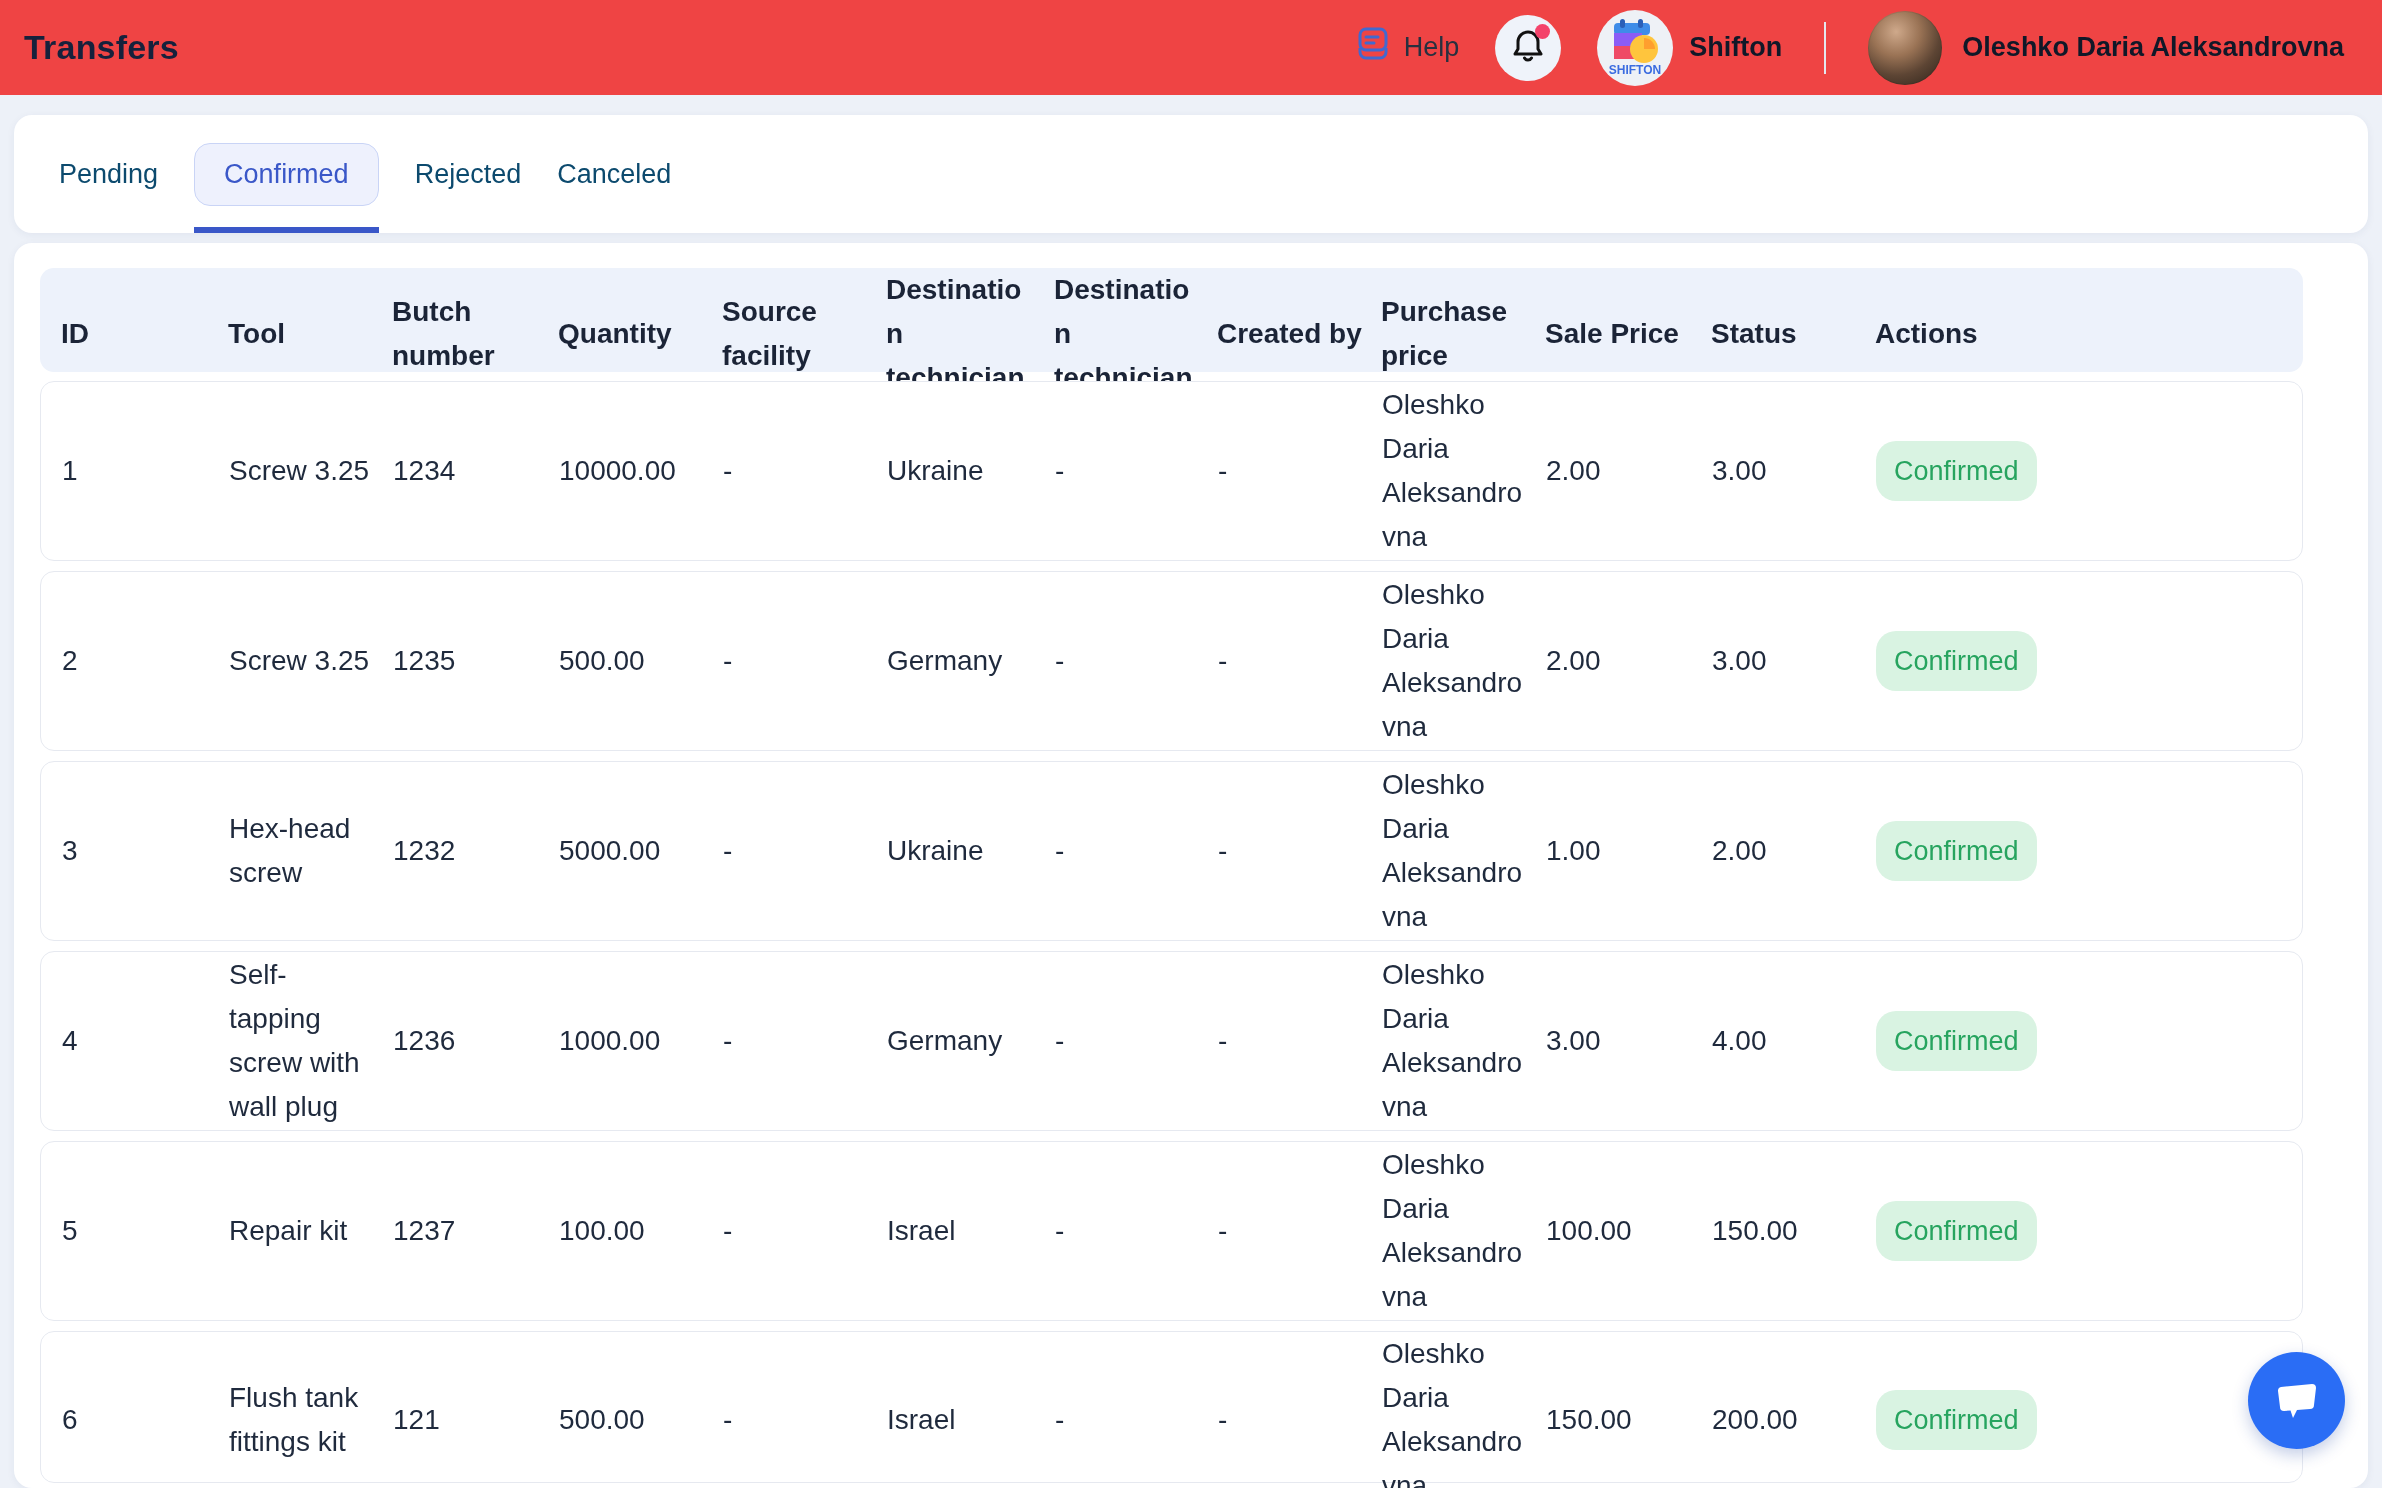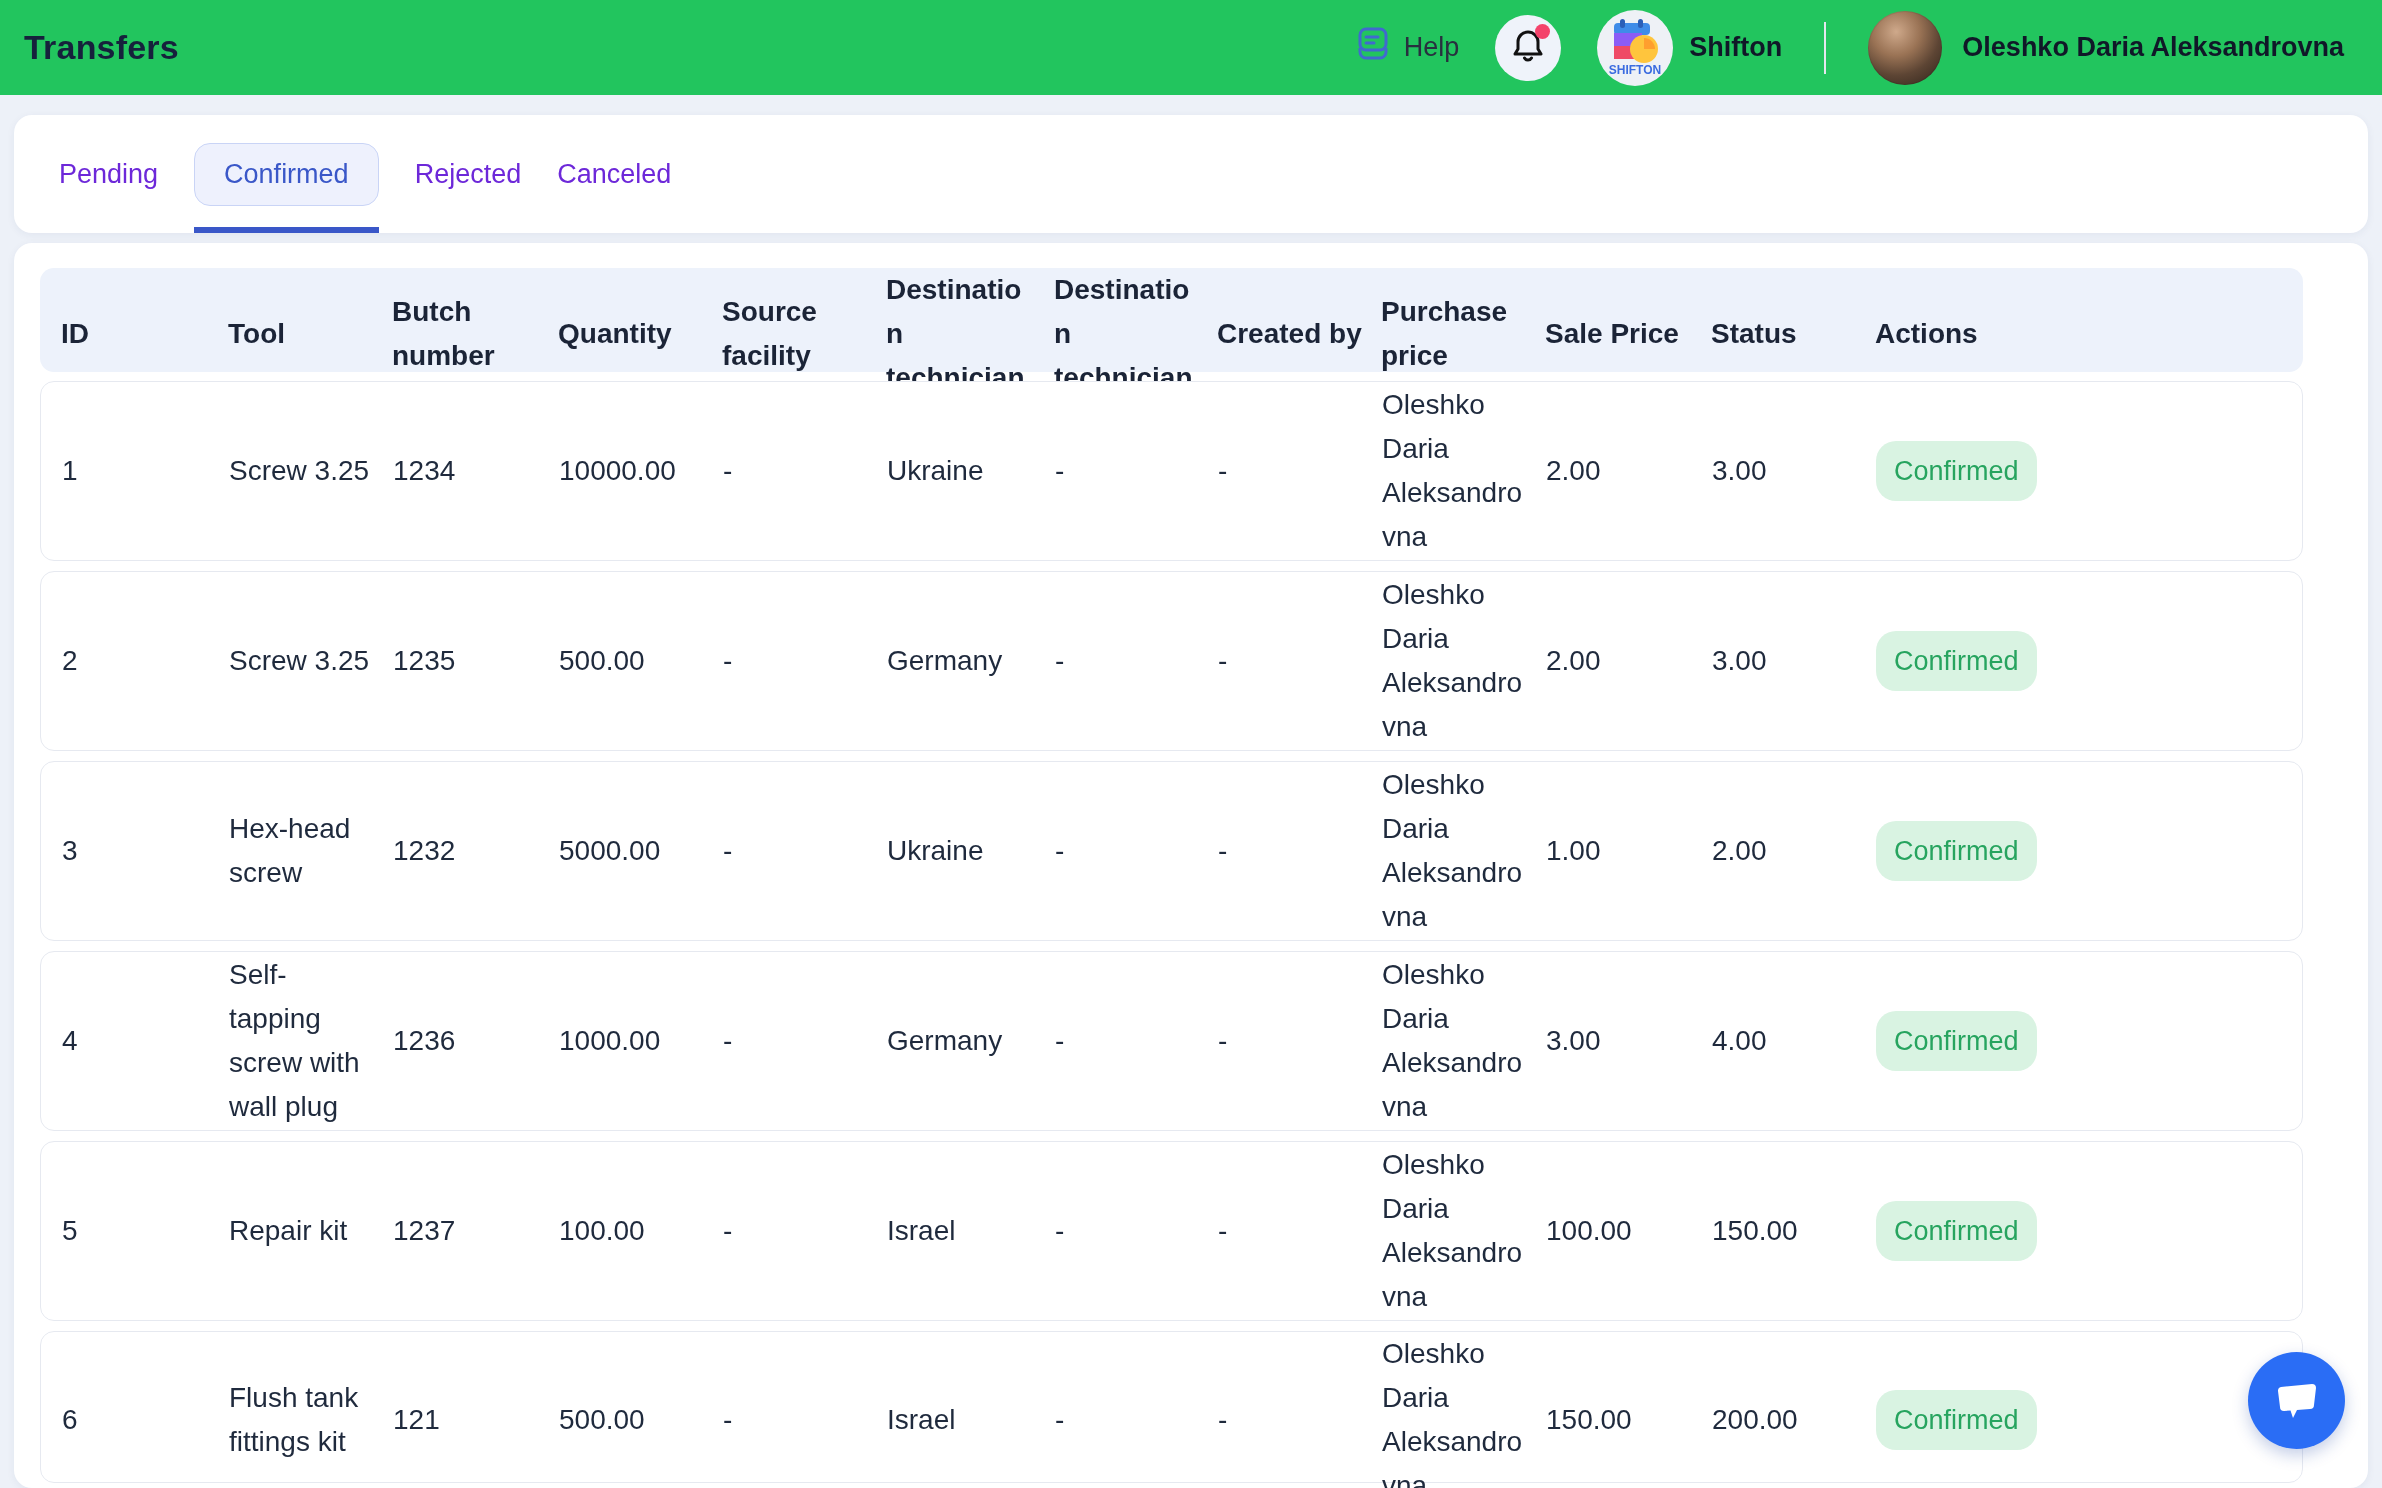--- a/index.html
+++ b/index.html
@@ -5,21 +5,21 @@
   * { margin:0; padding:0; box-sizing:border-box; }
   html,body { width:2382px; height:1488px; overflow:hidden; }
   body {
     font-family:"Liberation Sans","DejaVu Sans",sans-serif;
     background:var(--page-bg,#edf1f8);
     color:#1f2a3d;
   }
 
   
   .topbar {
-    height:95px; background:#22c55e;
+    height:95px; background:#ef4444;
     display:flex; align-items:center; justify-content:space-between;
     padding:0 38px 0 24px;
   }
   .page-title { font-size:34px; font-weight:700; color:#16213c; letter-spacing:.2px; }
   .topbar-right { display:flex; align-items:center; gap:36px; }
   .help-btn { display:flex; align-items:center; gap:14px; cursor:pointer; }
   .help-btn span { font-size:27px; color:#28303f; }
   .icon-circle {
     width:66px; height:66px; border-radius:50%;
     background:#eff3fa; display:flex; align-items:center; justify-content:center;
@@ -47,21 +47,21 @@
 
   
   .card {
     background:#ffffff; border-radius:18px;
     box-shadow:0 2px 8px rgba(30,50,100,.06);
     margin:0 14px;
   }
   .tabs-card { margin-top:20px; height:118px; position:relative; overflow:hidden; }
   .tabs { display:flex; align-items:stretch; height:100%; padding-left:45px; gap:36px; }
   .tab { position:relative; display:flex; align-items:center; cursor:pointer; }
-  .tab-label { font-size:27px; color:#6d28d9; padding:15px 0; }
+  .tab-label { font-size:27px; color:#0c4a6e; padding:15px 0; }
   .tab.active .tab-label {
     color:var(--accent,#3a57c8);
     background:#eef1fd; border:1px solid #c9d4f6; border-radius:16px;
     padding:15px 29px;
   }
   .tab.active::after {
     content:""; position:absolute; left:0; right:0; bottom:0; height:6px;
     background:var(--accent,#3a57c8);
   }
 

